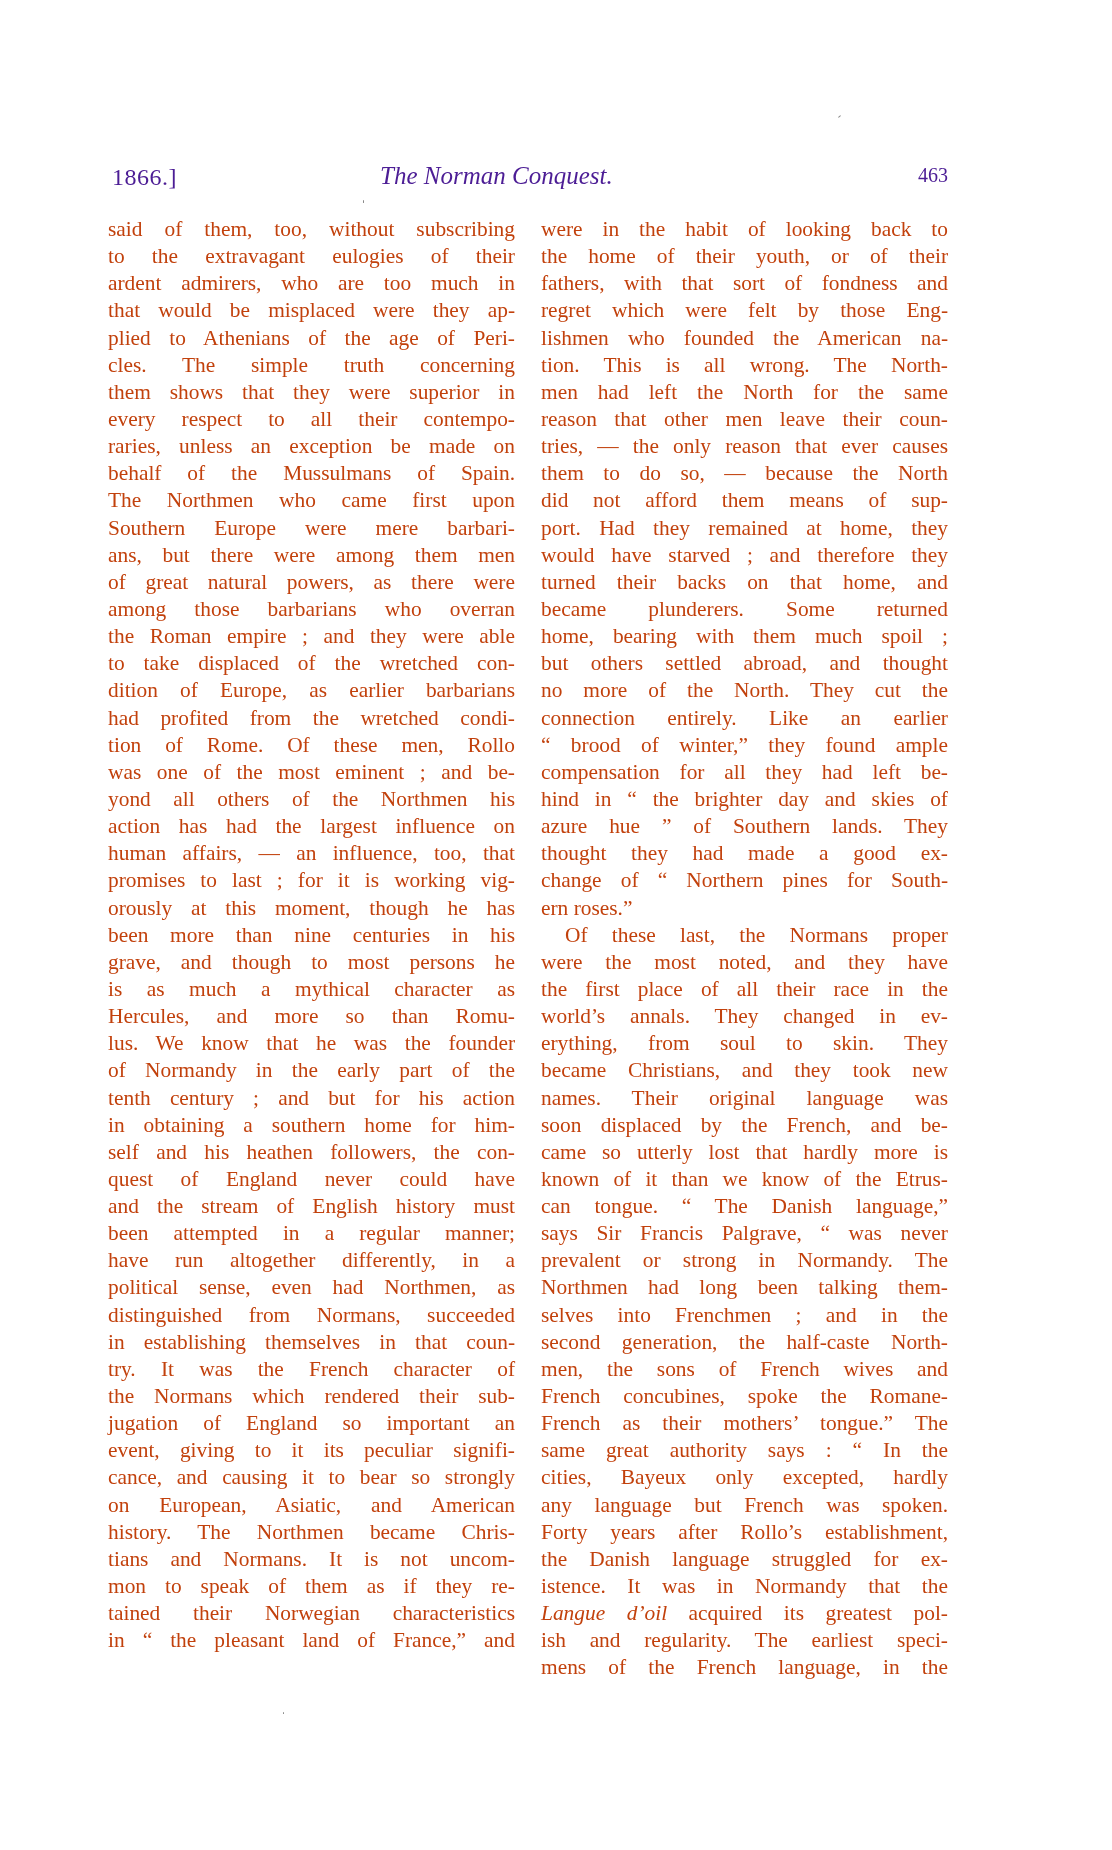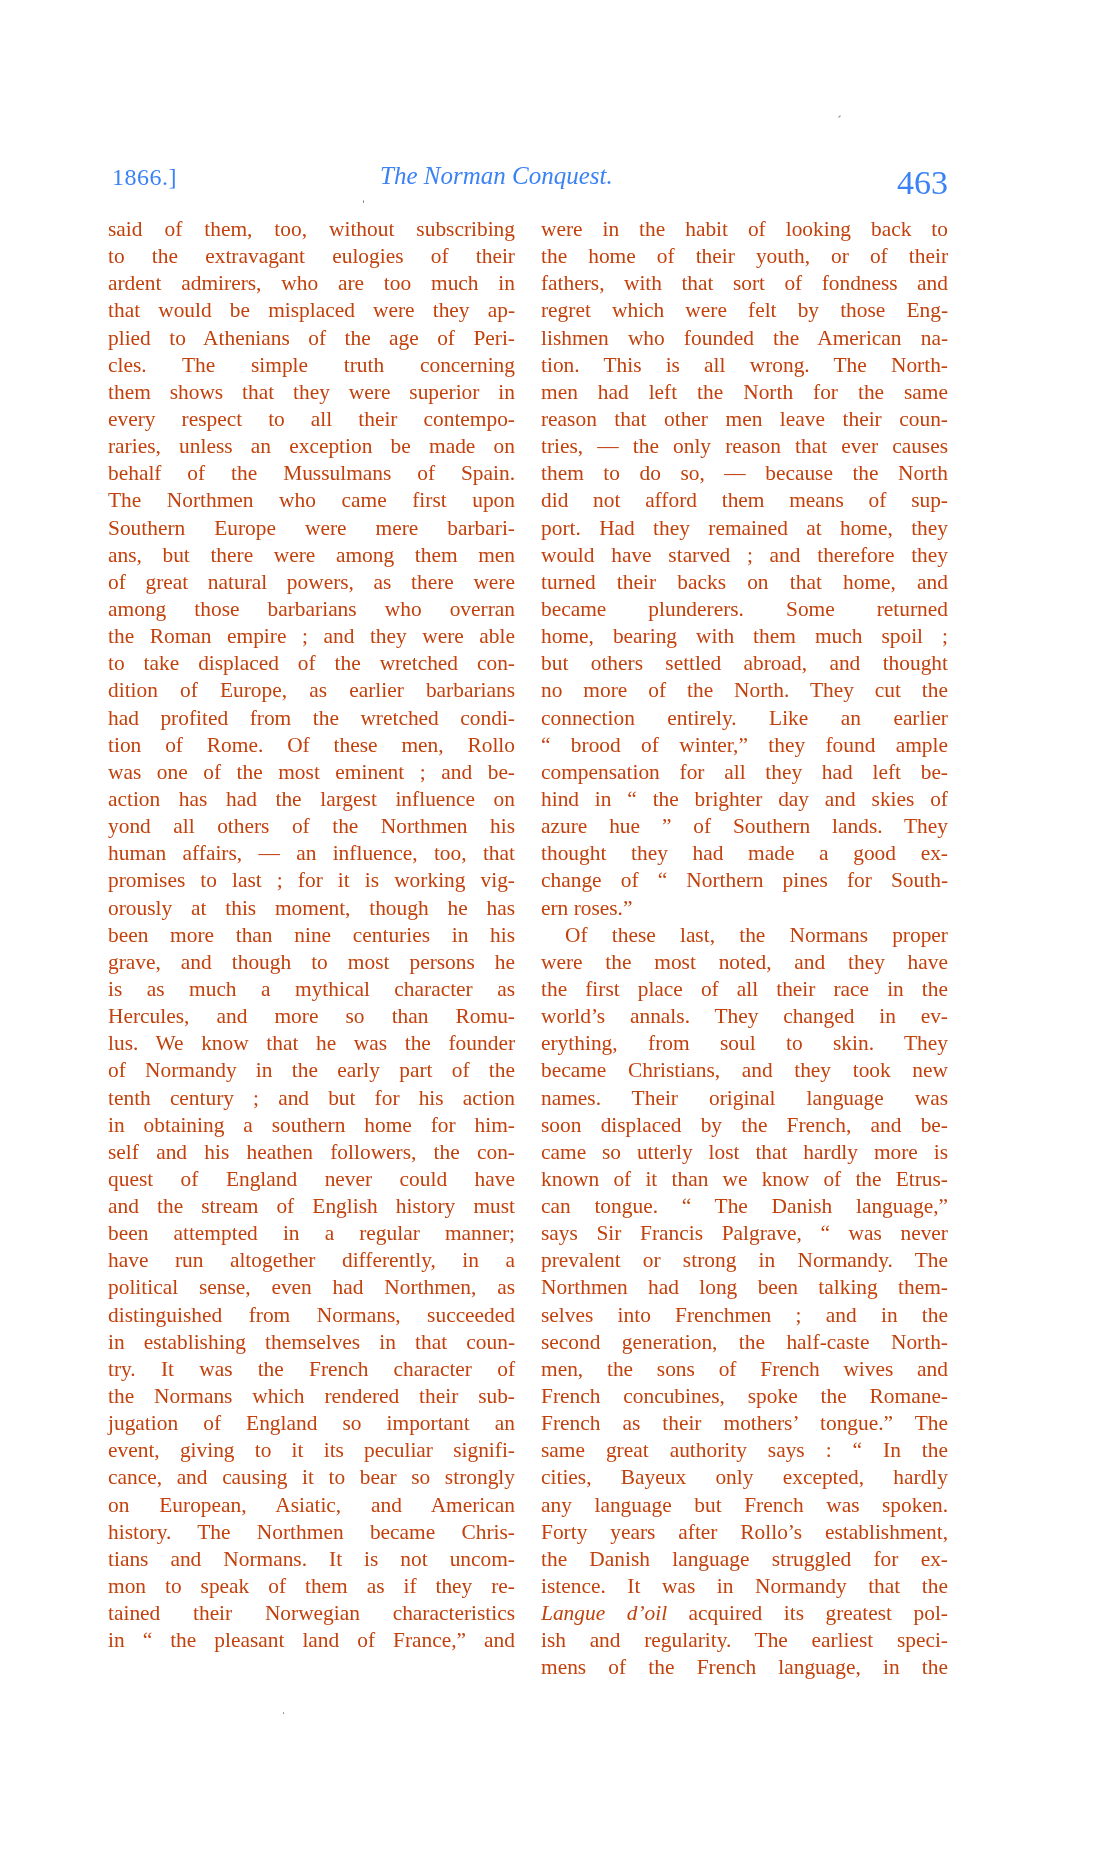--- a/index.html
+++ b/index.html
@@ -1,21 +1,21 @@
 <!DOCTYPE html>
 <html><head>
 <meta charset="utf-8">
 <style>
   html, body { margin: 0; padding: 0; background: #ffffff; }
   body { width: 1112px; height: 1850px; position: relative; overflow: hidden; }
   .page { position: absolute; left: 0; top: 0; width: 1112px; height: 1850px; background: #ffffff; }
-  .header { position: absolute; top: 160px; left: 108px; width: 840px; height: 36px; font-family: "DejaVu Serif", "Liberation Serif", serif; color: #3b82f6; }
+  .header { position: absolute; top: 160px; left: 108px; width: 840px; height: 36px; font-family: "DejaVu Serif", "Liberation Serif", serif; color: #4c1d95; }
   .hdr-left { position: absolute; left: 4px; top: 4px; font-size: 24px; letter-spacing: 0.5px; font-family: "Liberation Serif", serif; }
   .hdr-title { position: absolute; left: 228px; top: 2px; font-size: 25px; font-style: italic; font-family: "Liberation Serif", serif; margin-left: 44px; }
-  .hdr-right { position: absolute; right: 0px; top: 4px; font-size: 34px; font-family: "Liberation Serif", serif; }
+  .hdr-right { position: absolute; right: 0px; top: 4px; font-size: 20px; font-family: "Liberation Serif", serif; }
   .col { position: absolute; top: 216px; width: 407px; font-family: "Liberation Serif", serif; font-size: 21.4px; color: #c2410c; }
   .col-left { left: 108px; }
   .col-right { left: 541px; }
   .line { height: 27.15px; line-height: 27.15px; white-space: nowrap; text-align: justify; text-align-last: justify; overflow: visible; }
   .line.last { text-align-last: left; }
   .line.indent { padding-left: 24px; }
   .it { font-style: italic; }
   .speck { position: absolute; background: #888; border-radius: 1px; }
 </style>
 </head>
@@ -44,22 +44,22 @@
       <div class="line">Southern Europe were mere barbari-</div>
       <div class="line">ans, but there were among them men</div>
       <div class="line">of great natural powers, as there were</div>
       <div class="line">among those barbarians who overran</div>
       <div class="line">the Roman empire ; and they were able</div>
       <div class="line">to take displaced of the wretched con-</div>
       <div class="line">dition of Europe, as earlier barbarians</div>
       <div class="line">had profited from the wretched condi-</div>
       <div class="line">tion of Rome. Of these men, Rollo</div>
       <div class="line">was one of the most eminent ; and be-</div>
+      <div class="line">yond all others of the Northmen his</div>
       <div class="line">action has had the largest influence on</div>
-      <div class="line">yond all others of the Northmen his</div>
       <div class="line">human affairs, — an influence, too, that</div>
       <div class="line">promises to last ; for it is working vig-</div>
       <div class="line">orously at this moment, though he has</div>
       <div class="line">been more than nine centuries in his</div>
       <div class="line">grave, and though to most persons he</div>
       <div class="line">is as much a mythical character as</div>
       <div class="line">Hercules, and more so than Romu-</div>
       <div class="line">lus. We know that he was the founder</div>
       <div class="line">of Normandy in the early part of the</div>
       <div class="line">tenth century ; and but for his action</div>

